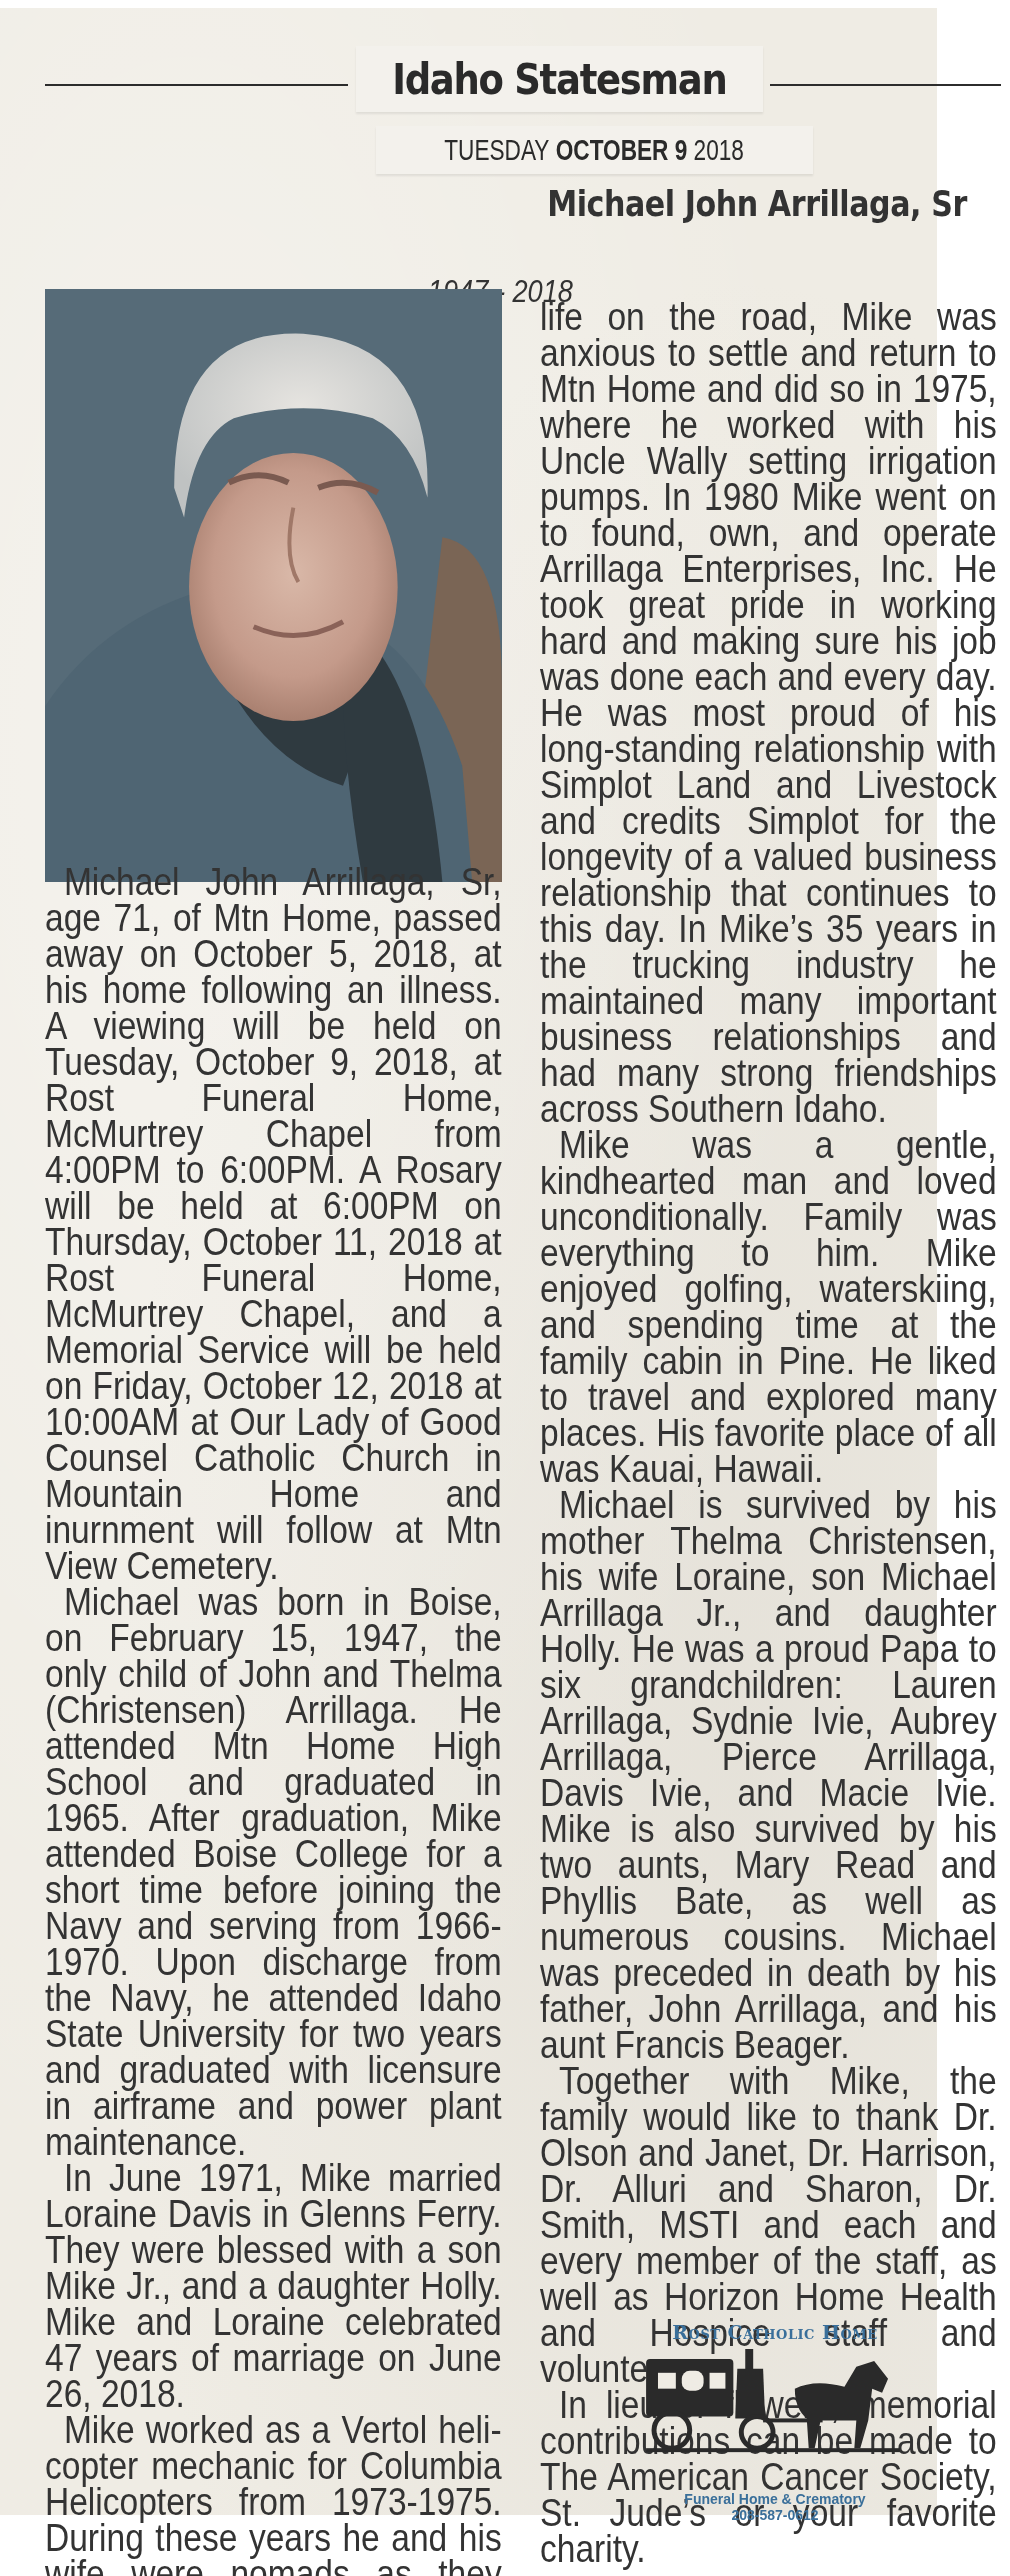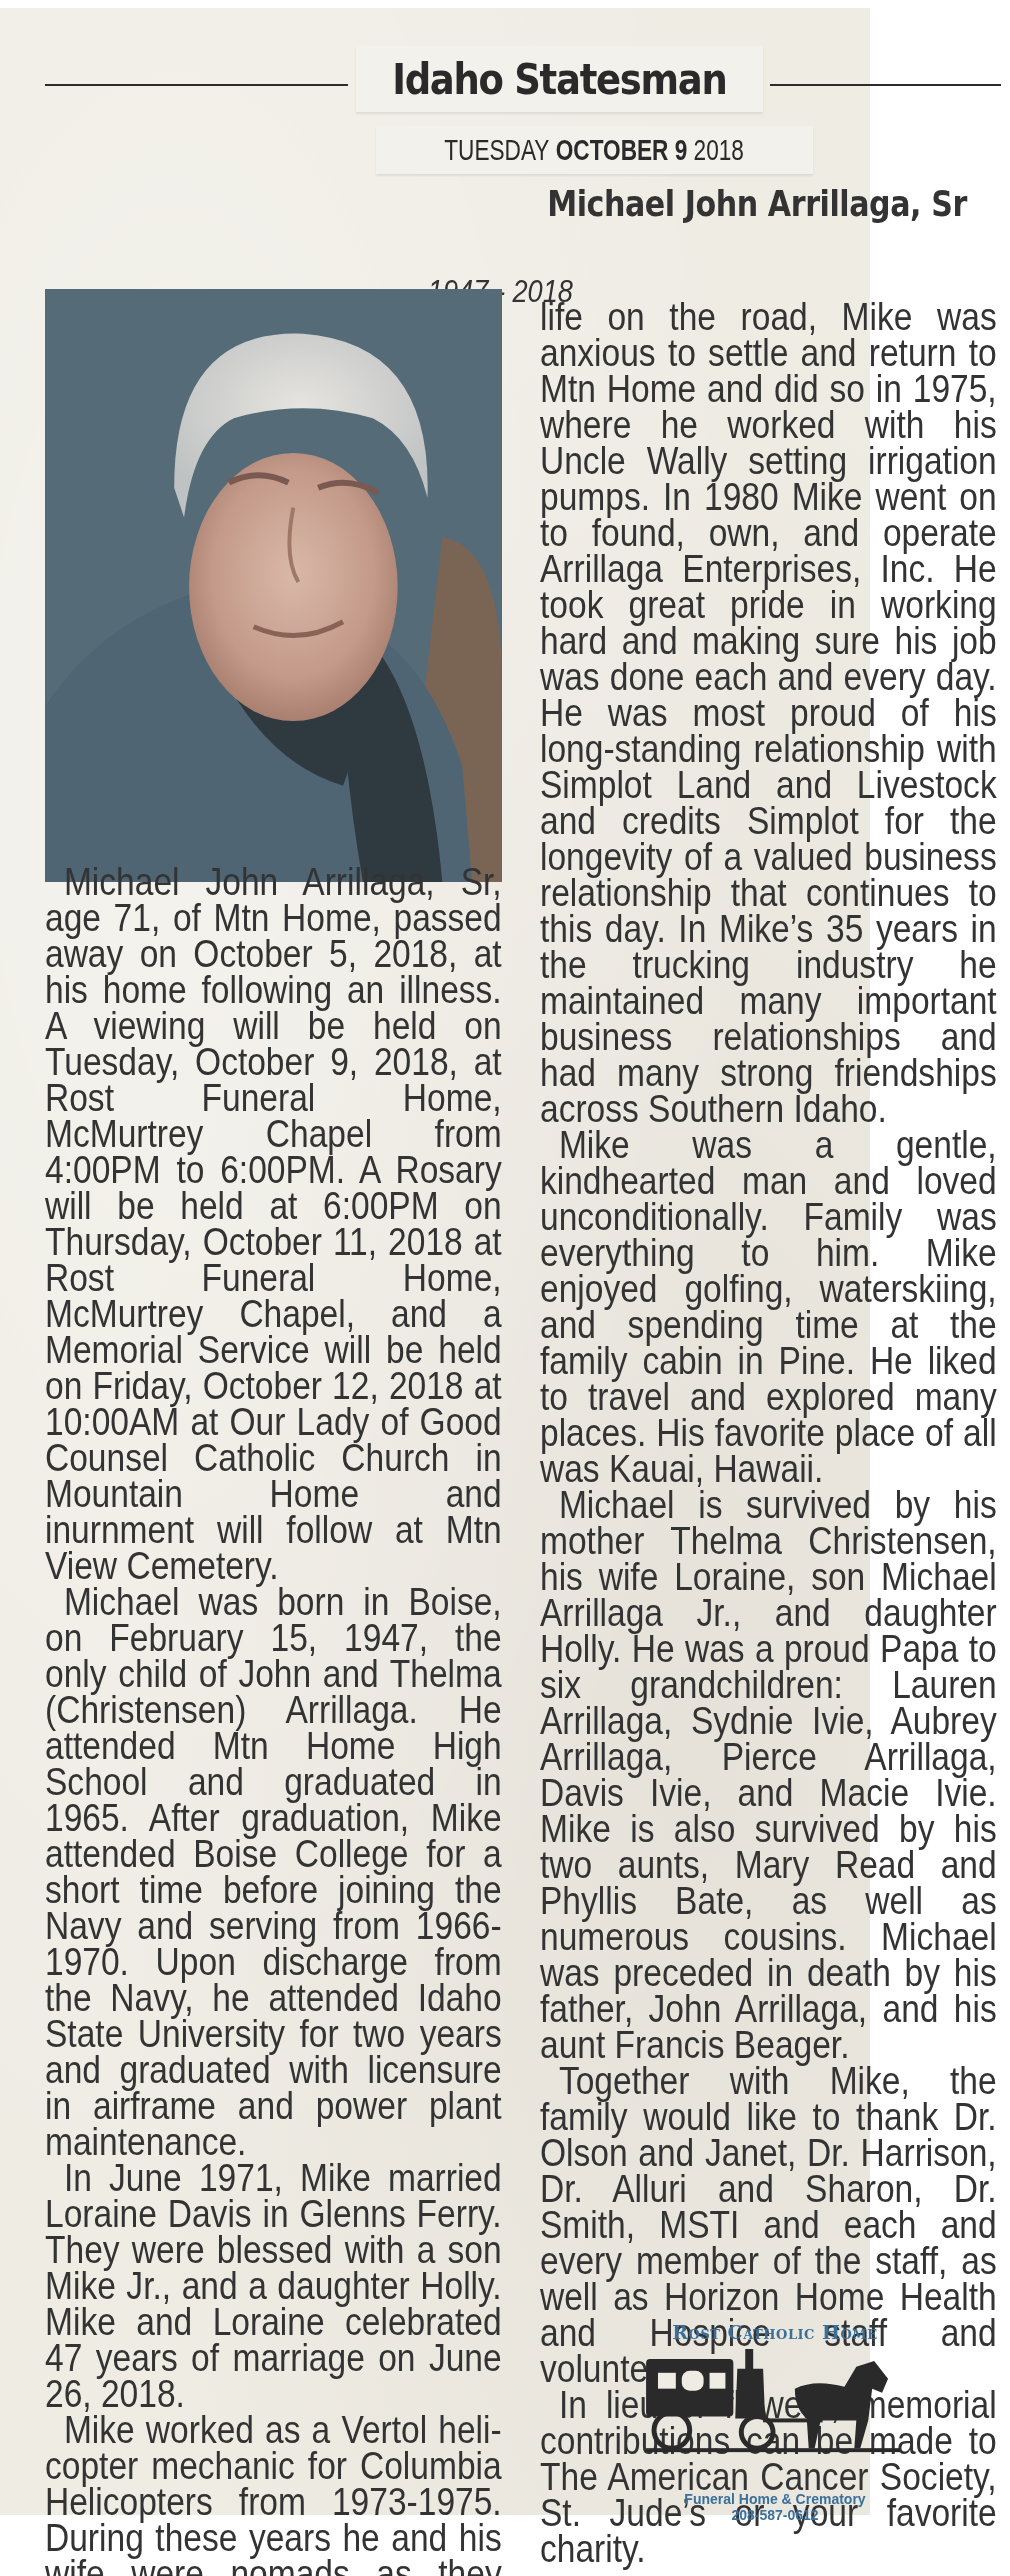--- a/index.html
+++ b/index.html
@@ -2,21 +2,21 @@
 <html><head>
 <meta charset="utf-8">
 <style>
   html, body { margin: 0; padding: 0; }
   body {
     width: 1010px; height: 2576px; position: relative; overflow: hidden;
     background: #ffffff;
     font-family: "Liberation Sans", sans-serif;
   }
   .paper {
-    position: absolute; left: 0; top: 8px; width: 870px; height: 2507px;
+    position: absolute; left: 0; top: 8px; width: 937px; height: 2507px;
     background: #efece4;
     background-image:
       radial-gradient(ellipse at 20% 30%, rgba(255,255,255,0.35), transparent 60%),
       radial-gradient(ellipse at 80% 70%, rgba(200,195,185,0.25), transparent 60%);
   }
   .rule {
     position: absolute; top: 76px; height: 2px; background: #2c2c2c;
   }
   .rule.left { left: 45px; width: 303px; }
   .rule.right { left: 770px; width: 231px; }

